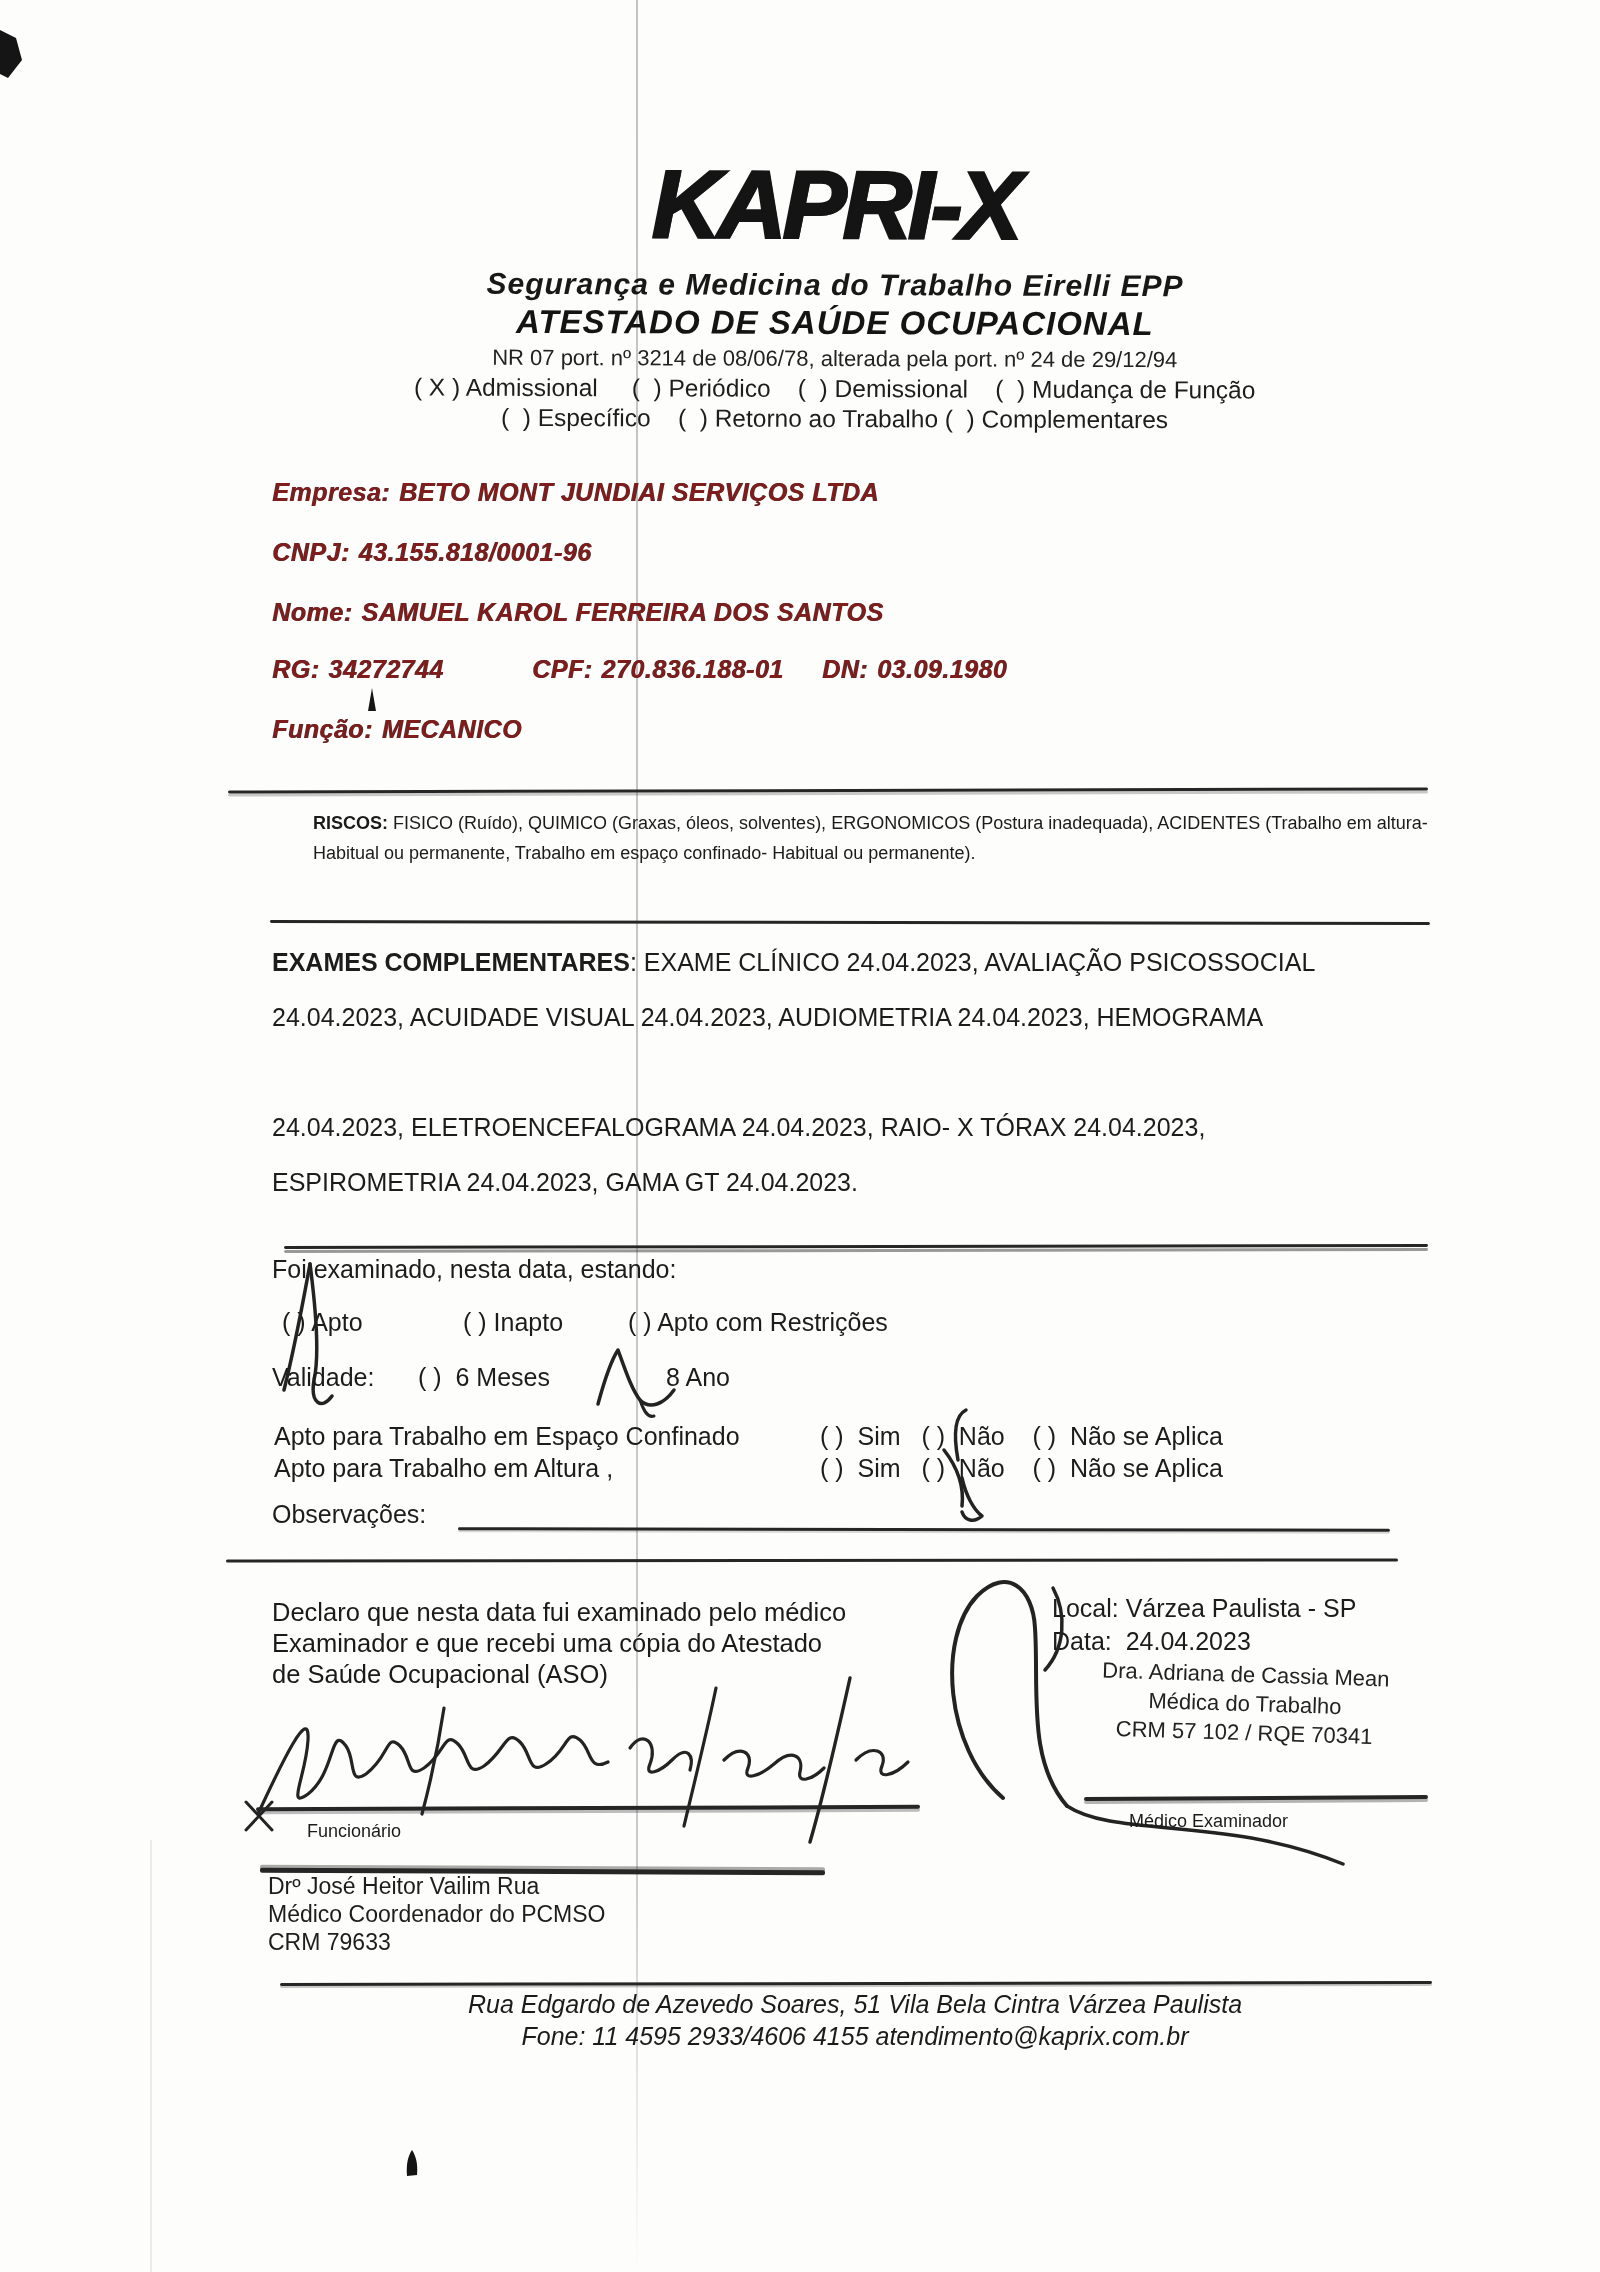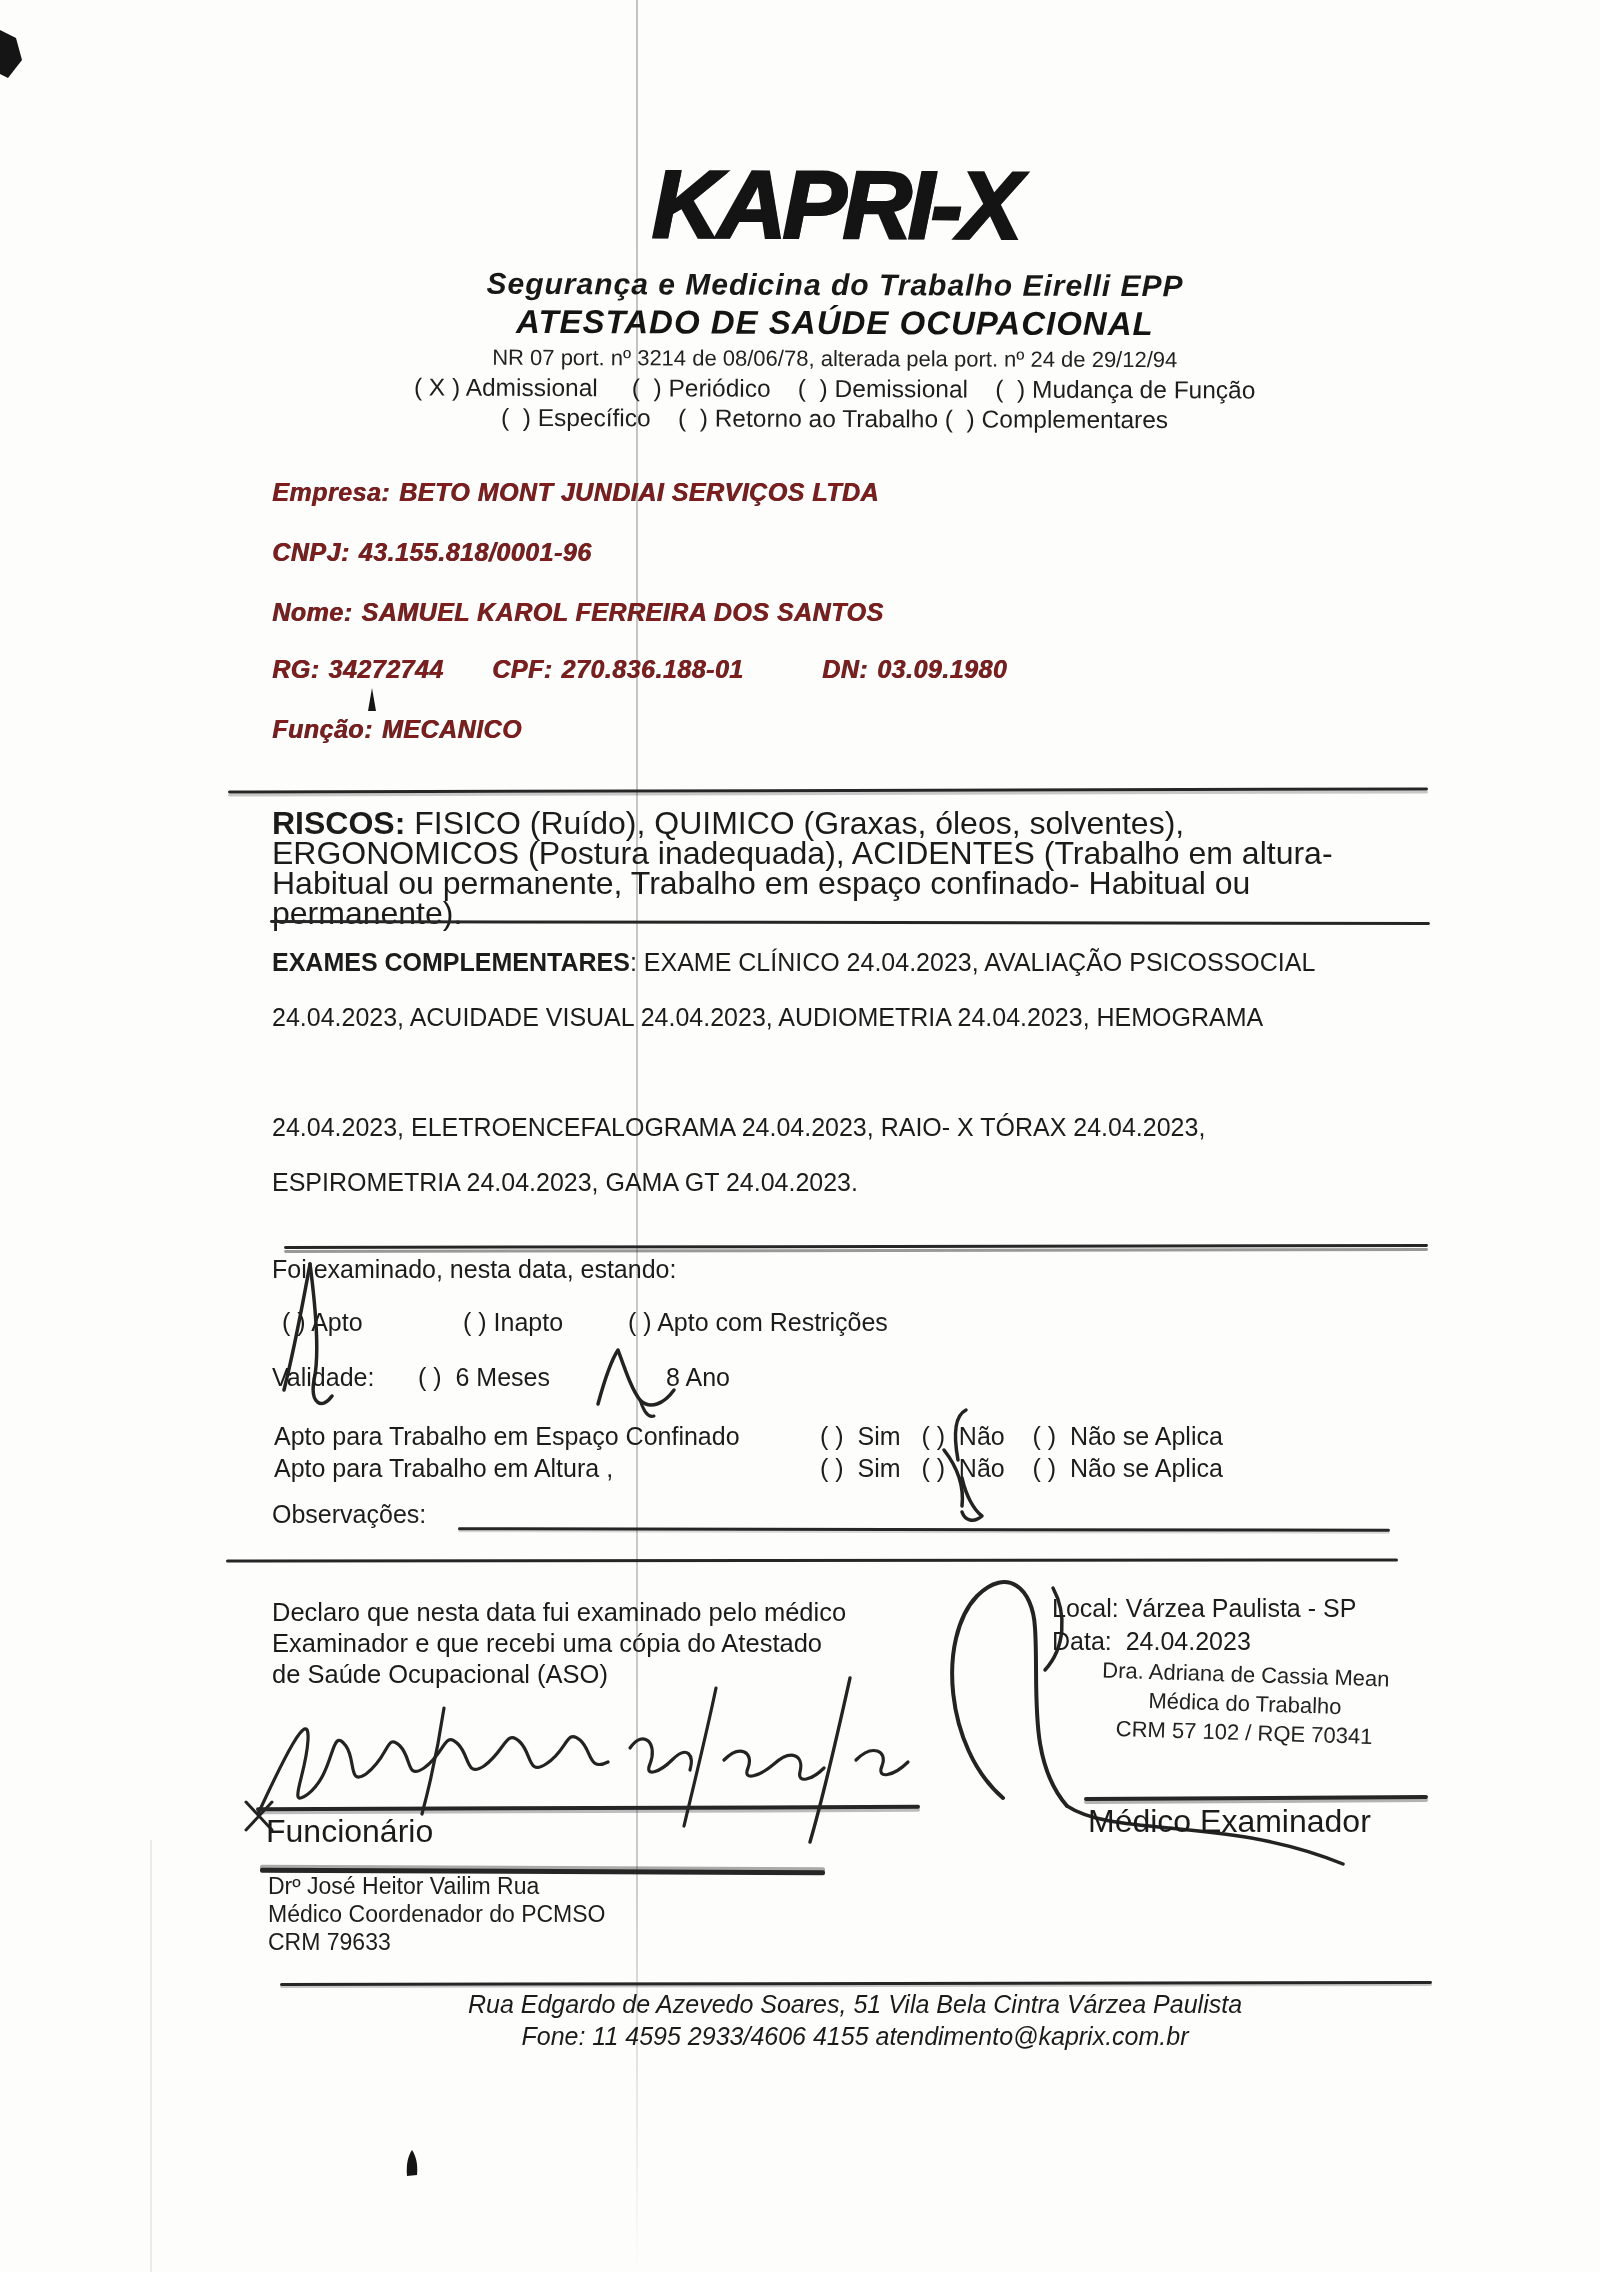--- a/index.html
+++ b/index.html
@@ -21,21 +21,21 @@
   .subtitle { font-size:30px; font-weight:bold; font-style:italic; letter-spacing:1px; color:#181818; }
   .doctitle { font-size:33px; font-weight:bold; font-style:italic; letter-spacing:1px; color:#141414; }
   .norm { font-size:22px; color:#222; }
   .typerow { font-size:24.5px; color:#1e1e1e; }
   
   .field {
     font-size:25px; font-weight:bold; font-style:italic; letter-spacing:0.5px;
     color:#7f1d1d; text-shadow:0.7px 0 0 #3a3a3a;
   }
   .field .val { margin-left:9px; }
-  .body24 { font-size:32px; line-height:30px; color:#1b1b1b; }
+  .body24 { font-size:18px; line-height:30px; color:#1b1b1b;margin-left:41px; }
   .exline { font-size:25px; color:#1c1c1c; }
   .opt25 { font-size:25px; color:#1c1c1c; }
   .decl { font-size:25.5px; line-height:31px; color:#1a1a1a; }
   .small23 { font-size:23px; line-height:28px; color:#1d1d1d; }
   .stamp { font-size:22px; line-height:29px; color:#222; transform:rotate(1.8deg); }
   .footer-it { font-size:25px; font-style:italic; color:#1b1b1b; }
   .line { position:absolute; background:#262626; border-radius:2px; }
   .ink path { fill:none; stroke:#232323; stroke-linecap:round; stroke-linejoin:round; }
   .fold {
     position:absolute; left:636px; top:0; width:2px; height:2272px;
@@ -69,21 +69,21 @@
   </div>
   <div class="abs field" style="left:272px;top:538px">
     <span>CNPJ:</span><span class="val">43.155.818/0001-96</span>
   </div>
   <div class="abs field" style="left:272px;top:598px">
     <span>Nome:</span><span class="val">SAMUEL KAROL FERREIRA DOS SANTOS</span>
   </div>
   <div class="abs field" style="left:272px;top:655px">
     <span>RG:</span><span class="val">34272744</span>
   </div>
-  <div class="abs field" style="left:492px;top:655px">
+  <div class="abs field" style="left:532px;top:655px">
     <span>CPF:</span><span class="val">270.836.188-01</span>
   </div>
   <div class="abs field" style="left:822px;top:655px">
     <span>DN:</span><span class="val">03.09.1980</span>
   </div>
   <svg class="abs" style="left:365px;top:686px" width="14" height="28">
     <path d="M7 2 L11 25 L3 25 Z" fill="#161616"></path>
   </svg>
   <div class="abs field" style="left:272px;top:715px">
     <span>Função:</span><span class="val">MECANICO</span>

